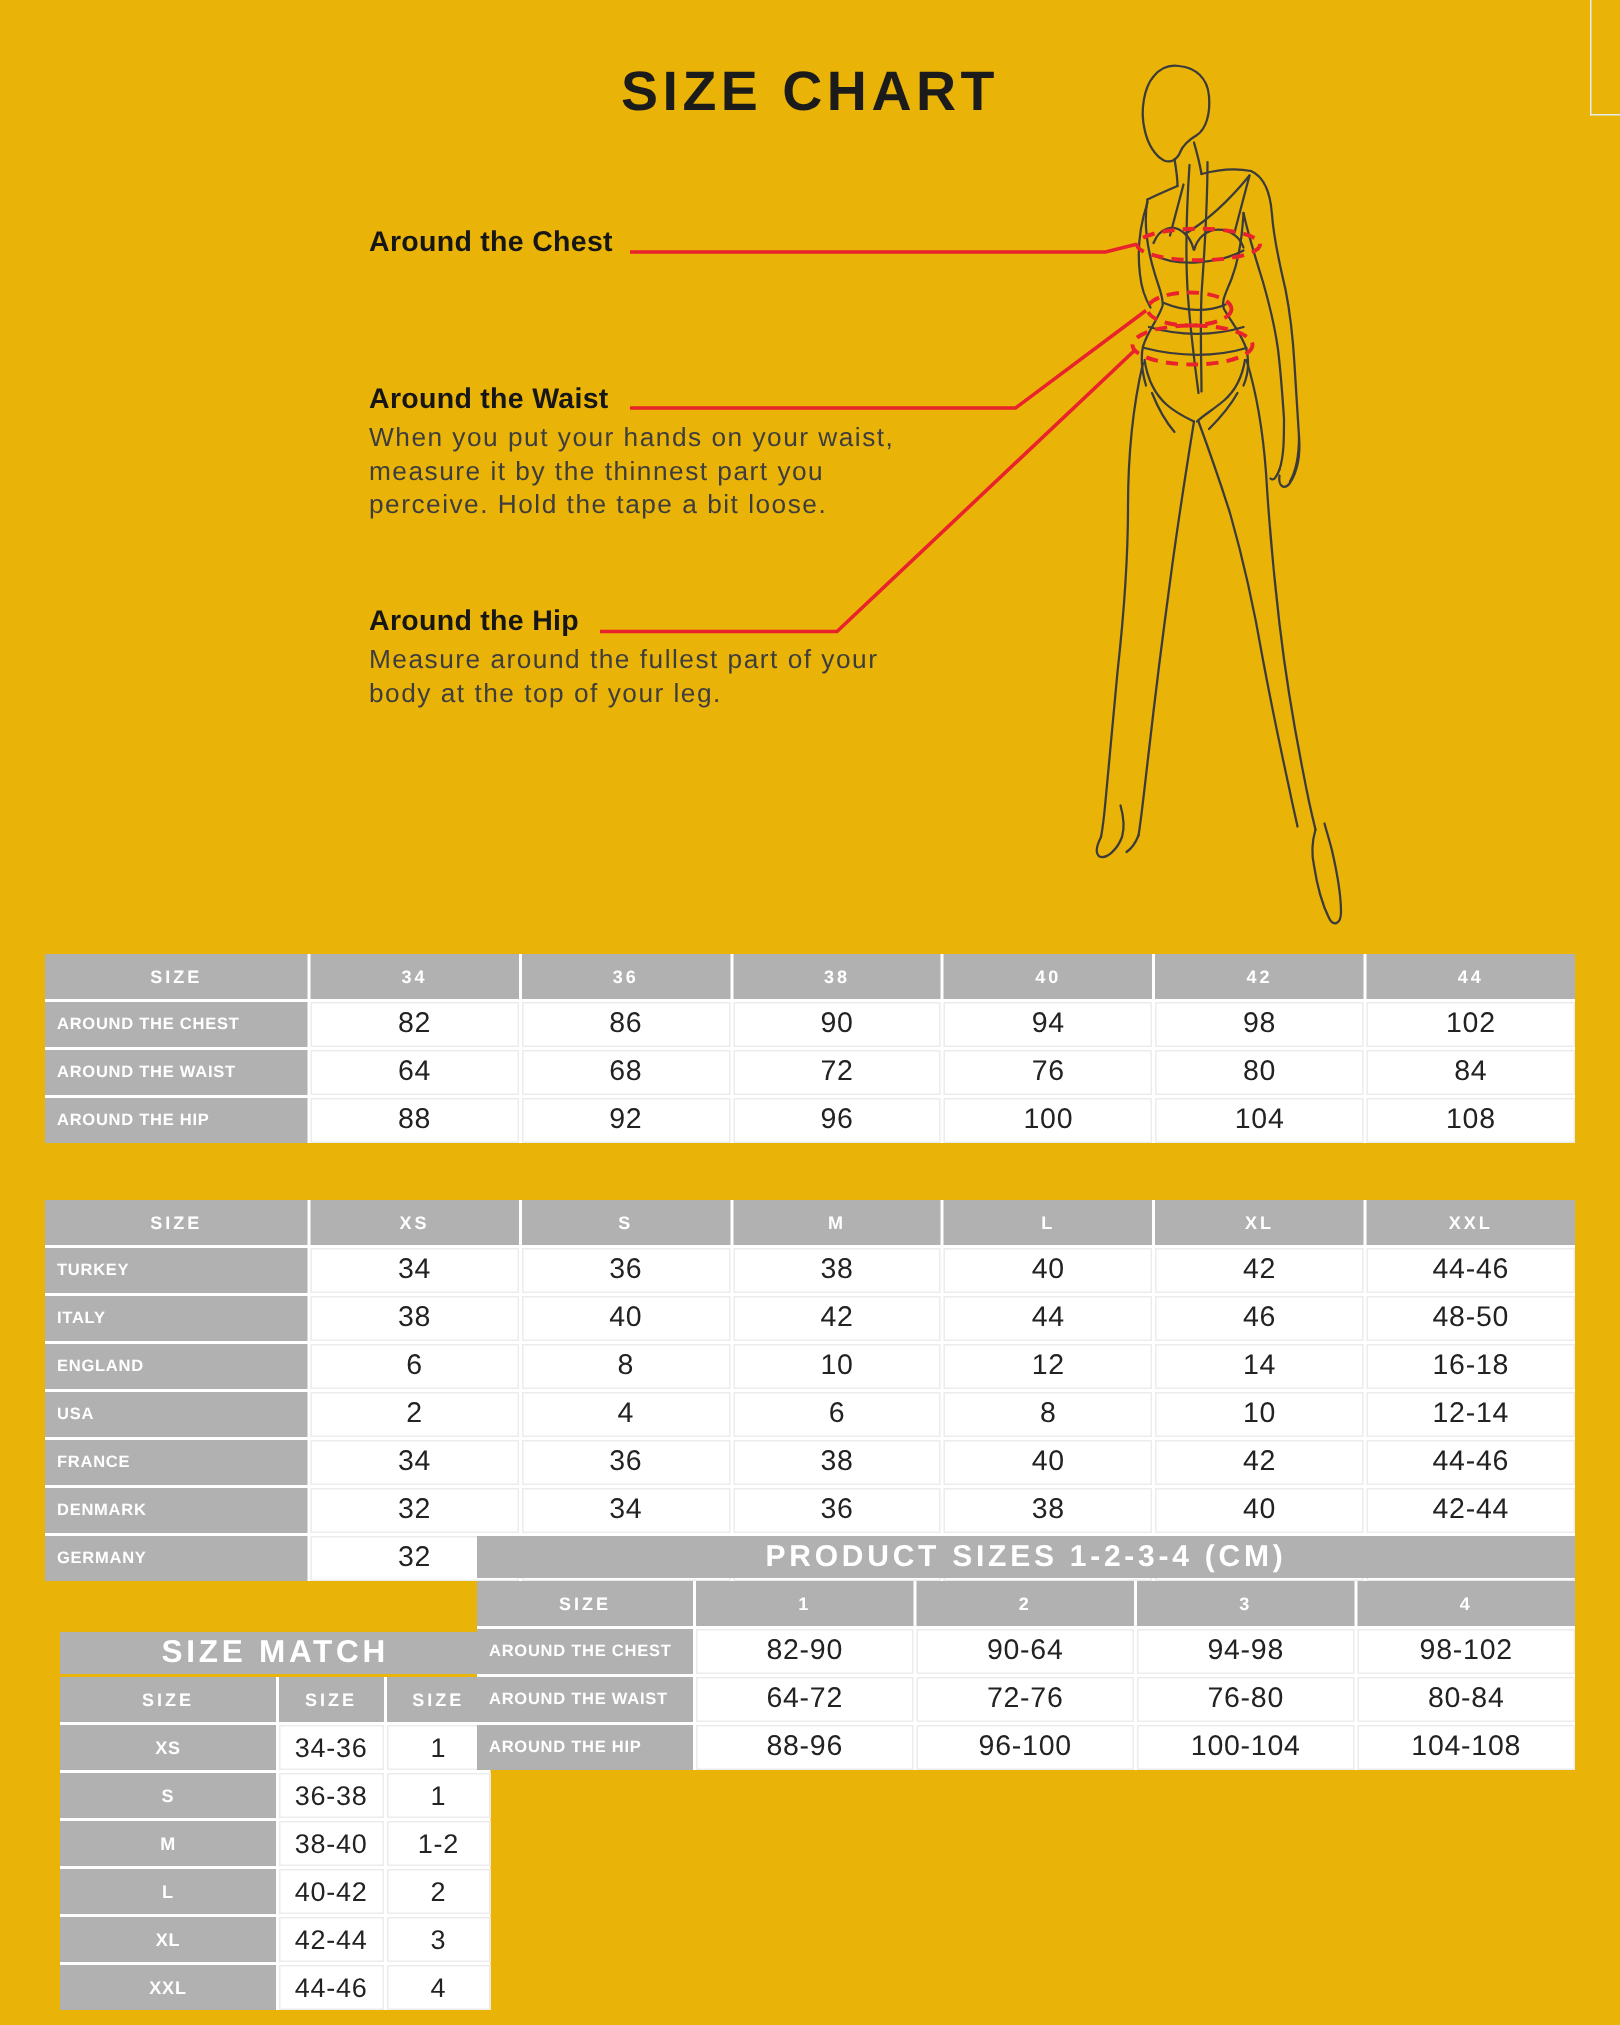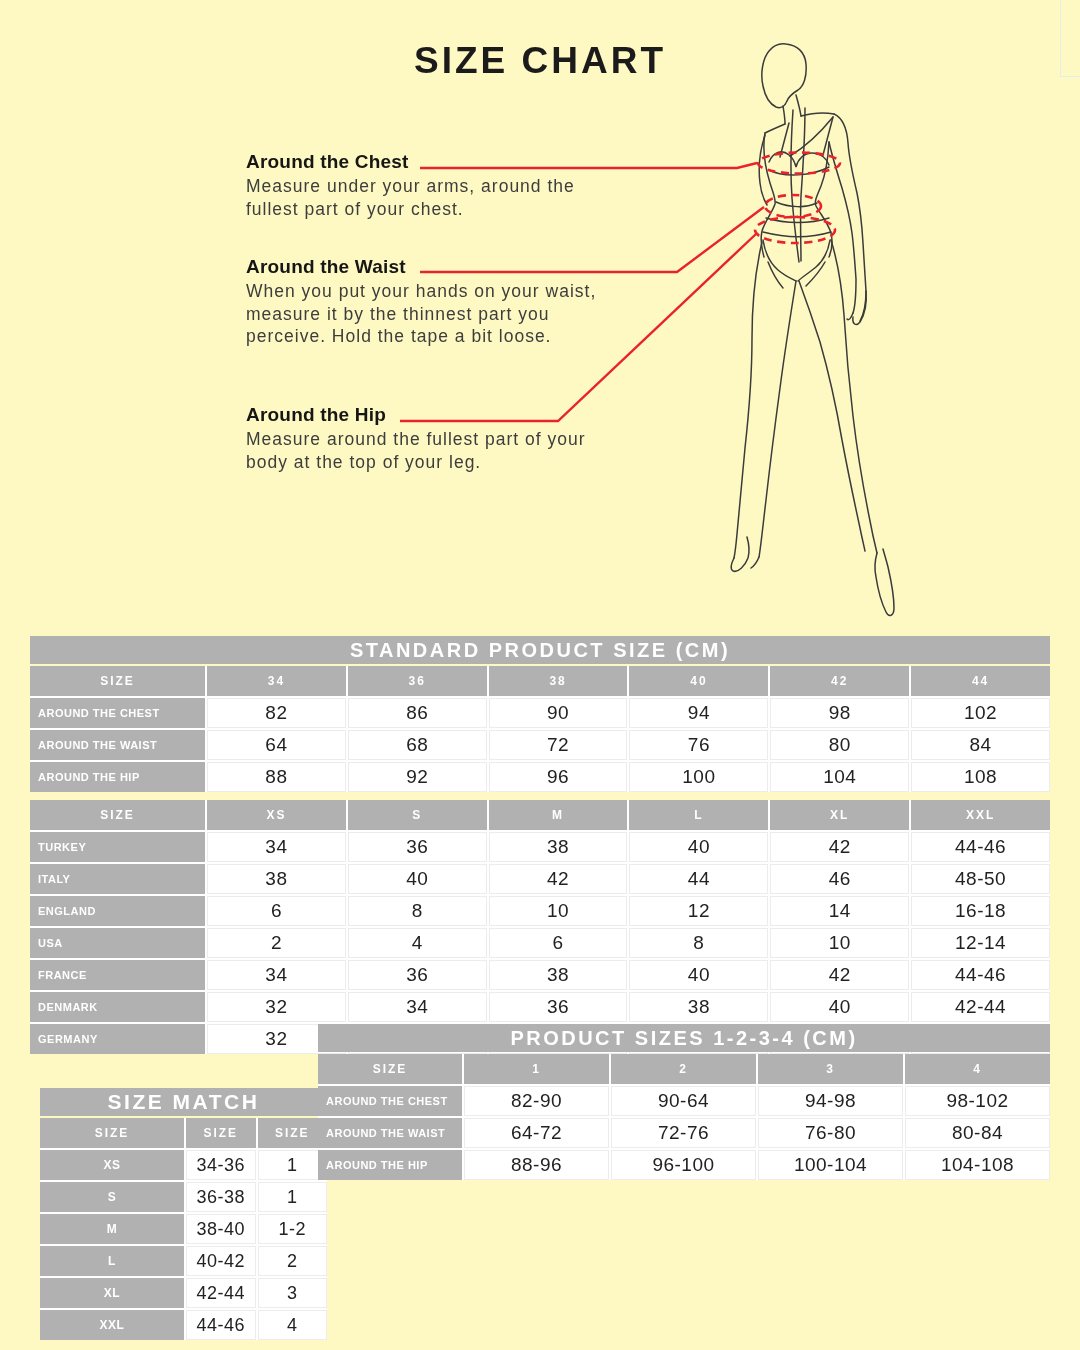--- a/index.html
+++ b/index.html
@@ -1,17 +1,17 @@
 <!DOCTYPE html>
 <html><head>
 <meta charset="utf-8">
 <style>
   html,body{margin:0;padding:0;background:#fff;}
   .page{
-    position:relative;width:1080px;height:1350px;background:#fef9c3;overflow:hidden;
+    position:relative;width:1080px;height:1350px;background:#eab308;overflow:hidden;
     font-family:"Liberation Sans", sans-serif;
   }
   
   .page-title{
     position:absolute;top:40px;left:0;width:1080px;text-align:center;
     font-size:37px;font-weight:700;letter-spacing:3px;color:#1b1b1b;
   }
   
   .fig-svg{position:absolute;top:0;left:0;width:1080px;height:1350px;pointer-events:none;}
   
@@ -98,33 +98,31 @@
       <polyline points="420,272 677,272 764,207" stroke-width="2.4"></polyline>
       <polyline points="400,421 558,421 756,234" stroke-width="2.4"></polyline>
       <ellipse cx="799" cy="163" rx="41" ry="10.5" stroke-width="2.6" stroke-dasharray="8 5.5"></ellipse>
       <ellipse cx="793" cy="206" rx="28" ry="11" stroke-width="2.6" stroke-dasharray="8 5.5"></ellipse>
       <ellipse cx="795" cy="230" rx="40" ry="13" stroke-width="2.6" stroke-dasharray="8 5.5"></ellipse>
     </g>
   </svg>
 
   <div class="annotation" style="top:152px">
     <h2>Around the Chest</h2>
-    <p>Measure under your arms, around the fullest part of your chest.</p>
   </div>
   <div class="annotation" style="top:257px">
     <h2>Around the Waist</h2>
     <p>When you put your hands on your waist, measure it by the thinnest part you perceive. Hold the tape a bit loose.</p>
   </div>
   <div class="annotation" style="top:405px">
     <h2>Around the Hip</h2>
     <p>Measure around the fullest part of your body at the top of your leg.</p>
   </div>
 
   <section class="tbl t-standard" style="top:636px;left:30px;width:1020px">
-    <div class="banner">STANDARD PRODUCT SIZE (CM)</div>
     <div class="grid">
         <div class="cell hd">SIZE</div>
         <div class="cell hd">34</div>
         <div class="cell hd">36</div>
         <div class="cell hd">38</div>
         <div class="cell hd">40</div>
         <div class="cell hd">42</div>
         <div class="cell hd">44</div>
         <div class="cell lb">AROUND THE CHEST</div>
         <div class="cell dv">82</div>

